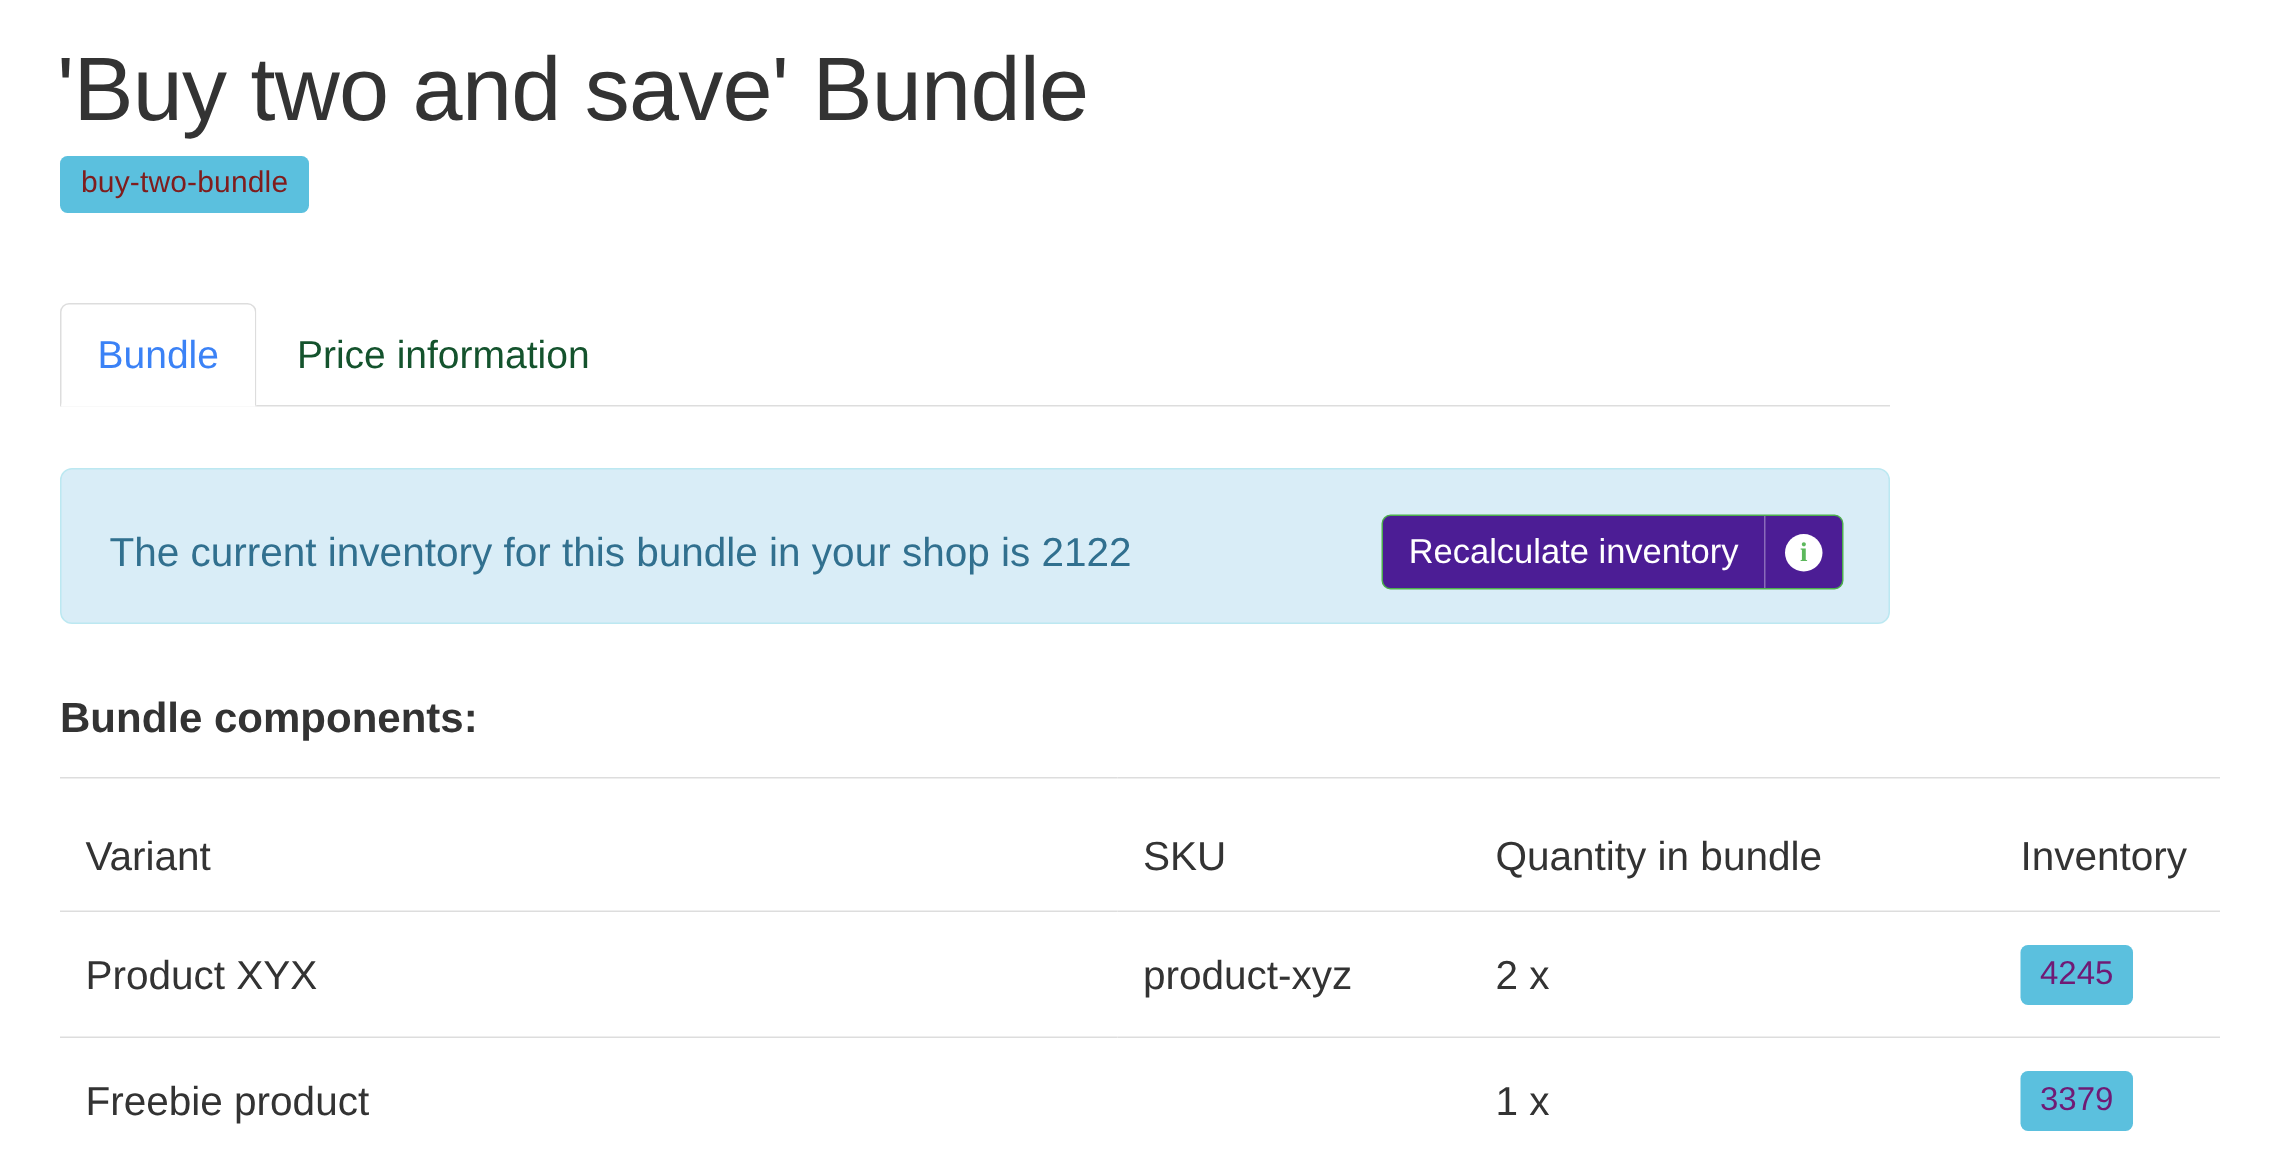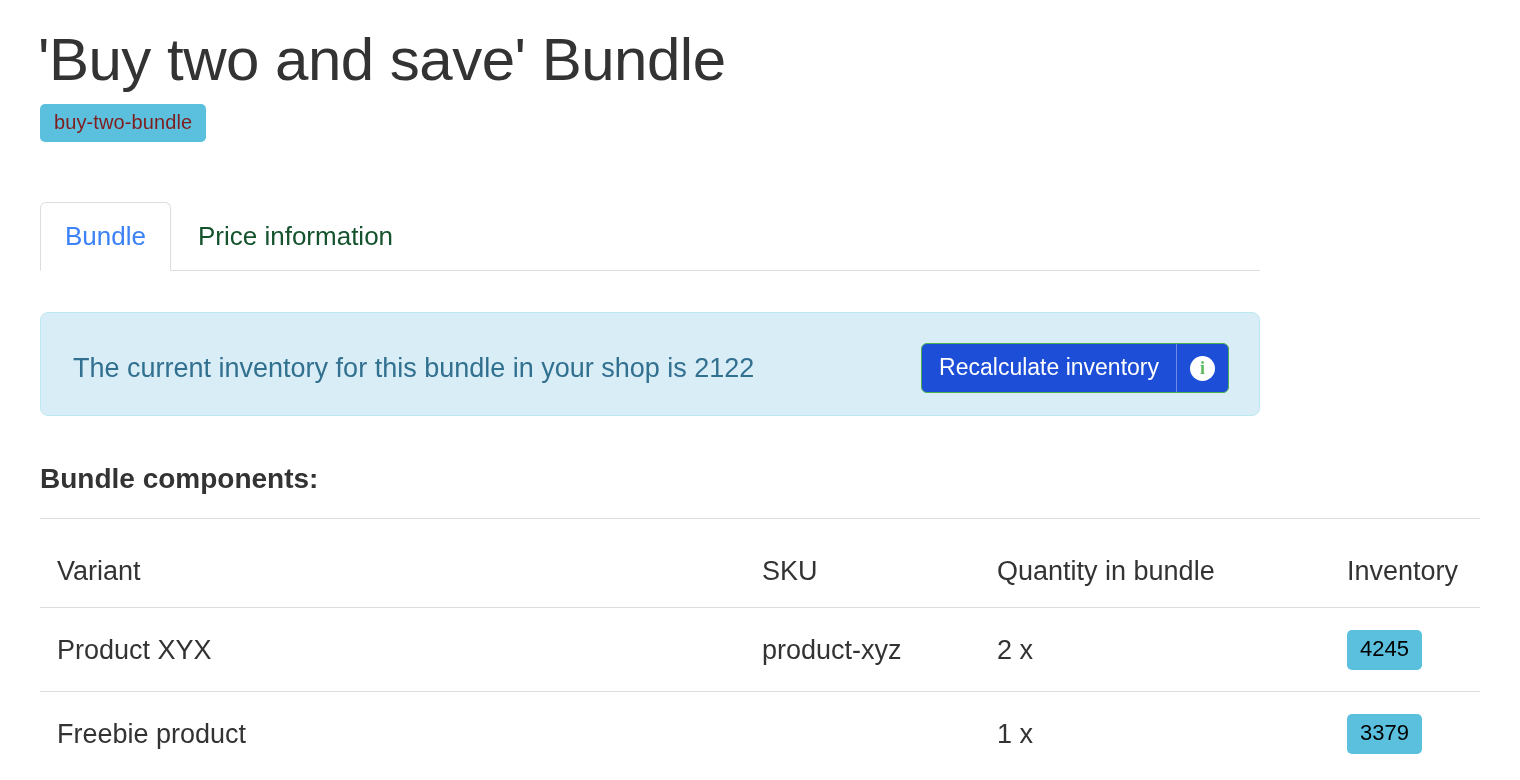--- a/index.html
+++ b/index.html
@@ -119,21 +119,21 @@
   .alert-text {
     font-size: 27px;
     line-height: 34px;
     color: #31708f;
     font-weight: 400;
   }
 
   .btn-success {
     display: inline-flex;
     align-items: stretch;
-    background: #1d4ed8;
+    background: #4c1d95;
     border: 1px solid #4cae4c;
     border-radius: 6px;
     color: #ffffff;
     font-size: 23px;
     line-height: 27px;
     cursor: pointer;
     overflow: hidden;
     white-space: nowrap;
   }
   .btn-label {
@@ -202,21 +202,21 @@
     padding-bottom: 19px;
   }
   .col-variant { width: 705px; }
   .col-sku     { width: 235px; }
   .col-qty     { width: 350px; }
   .col-inv     { width: 150px; }
 
   .badge-inv {
     display: inline-block;
     background: #5bc0de;
-    color: #000000;
+    color: #701a75;
     border-radius: 5px;
     font-size: 22px;
     line-height: 24px;
     padding: 7px 13px 9px 13px;
   }
 </style>
 </head>
 <body>
 
 <div class="page">

